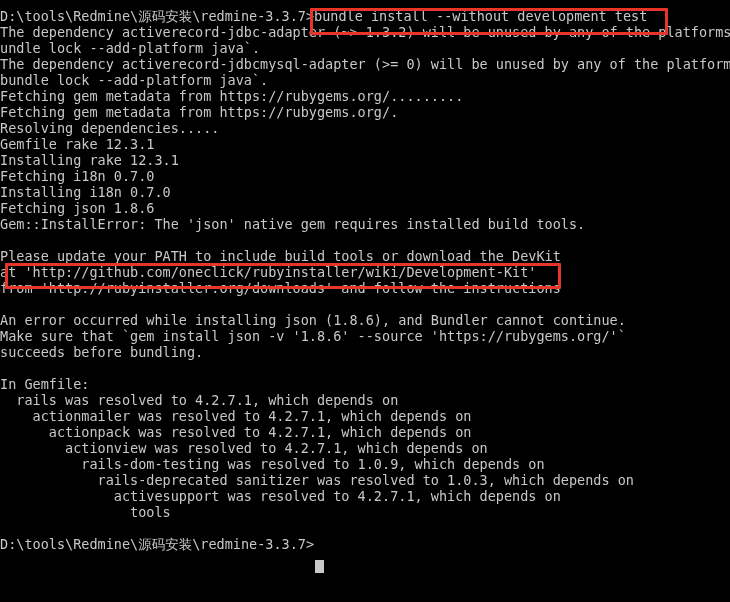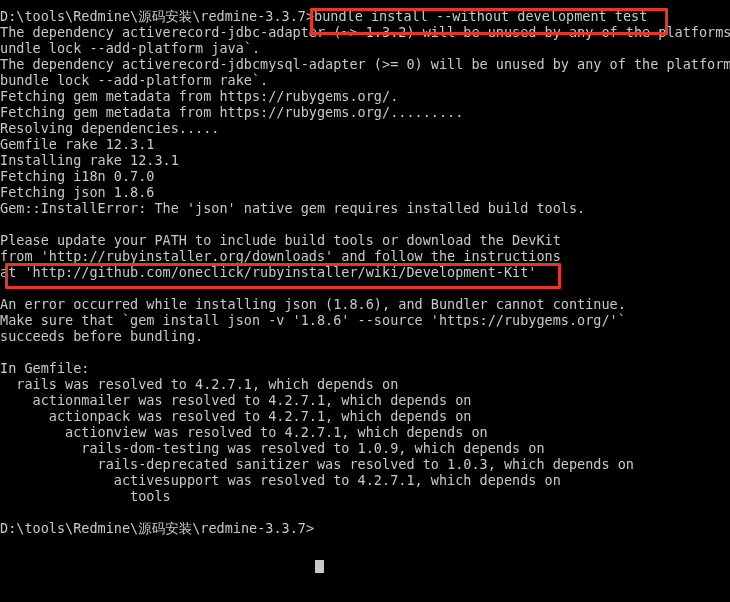--- a/index.html
+++ b/index.html
@@ -70,33 +70,34 @@
 </head>
 <body>
 
 <div id="console">
 
   <div id="console-lines">
       <div class="line">D:\tools\Redmine\源码安装\redmine-3.3.7&gt;bundle install --without development test</div>
       <div class="line">The dependency activerecord-jdbc-adapter (~&gt; 1.3.2) will be unused by any of the platforms b</div>
       <div class="line">undle lock --add-platform java`.</div>
       <div class="line">The dependency activerecord-jdbcmysql-adapter (&gt;= 0) will be unused by any of the platforms</div>
-      <div class="line">bundle lock --add-platform rake`.</div>
+      <div class="line">bundle lock --add-platform java`.</div>
+      <div class="line">Fetching gem metadata from https://rubygems.org/.........</div>
       <div class="line">Fetching gem metadata from https://rubygems.org/.</div>
-      <div class="line">Fetching gem metadata from https://rubygems.org/.........</div>
       <div class="line">Resolving dependencies.....</div>
       <div class="line">Gemfile rake 12.3.1</div>
       <div class="line">Installing rake 12.3.1</div>
       <div class="line">Fetching i18n 0.7.0</div>
+      <div class="line">Installing i18n 0.7.0</div>
       <div class="line">Fetching json 1.8.6</div>
       <div class="line">Gem::InstallError: The 'json' native gem requires installed build tools.</div>
       <div class="line blank">&nbsp;</div>
       <div class="line">Please update your PATH to include build tools or download the DevKit</div>
+      <div class="line">at 'http://github.com/oneclick/rubyinstaller/wiki/Development-Kit'</div>
       <div class="line">from 'http://rubyinstaller.org/downloads' and follow the instructions</div>
-      <div class="line">at 'http://github.com/oneclick/rubyinstaller/wiki/Development-Kit'</div>
       <div class="line blank">&nbsp;</div>
       <div class="line">An error occurred while installing json (1.8.6), and Bundler cannot continue.</div>
       <div class="line">Make sure that `gem install json -v '1.8.6' --source 'https://rubygems.org/'`</div>
       <div class="line">succeeds before bundling.</div>
       <div class="line blank">&nbsp;</div>
       <div class="line">In Gemfile:</div>
       <div class="line">  rails was resolved to 4.2.7.1, which depends on</div>
       <div class="line">    actionmailer was resolved to 4.2.7.1, which depends on</div>
       <div class="line">      actionpack was resolved to 4.2.7.1, which depends on</div>
       <div class="line">        actionview was resolved to 4.2.7.1, which depends on</div>

